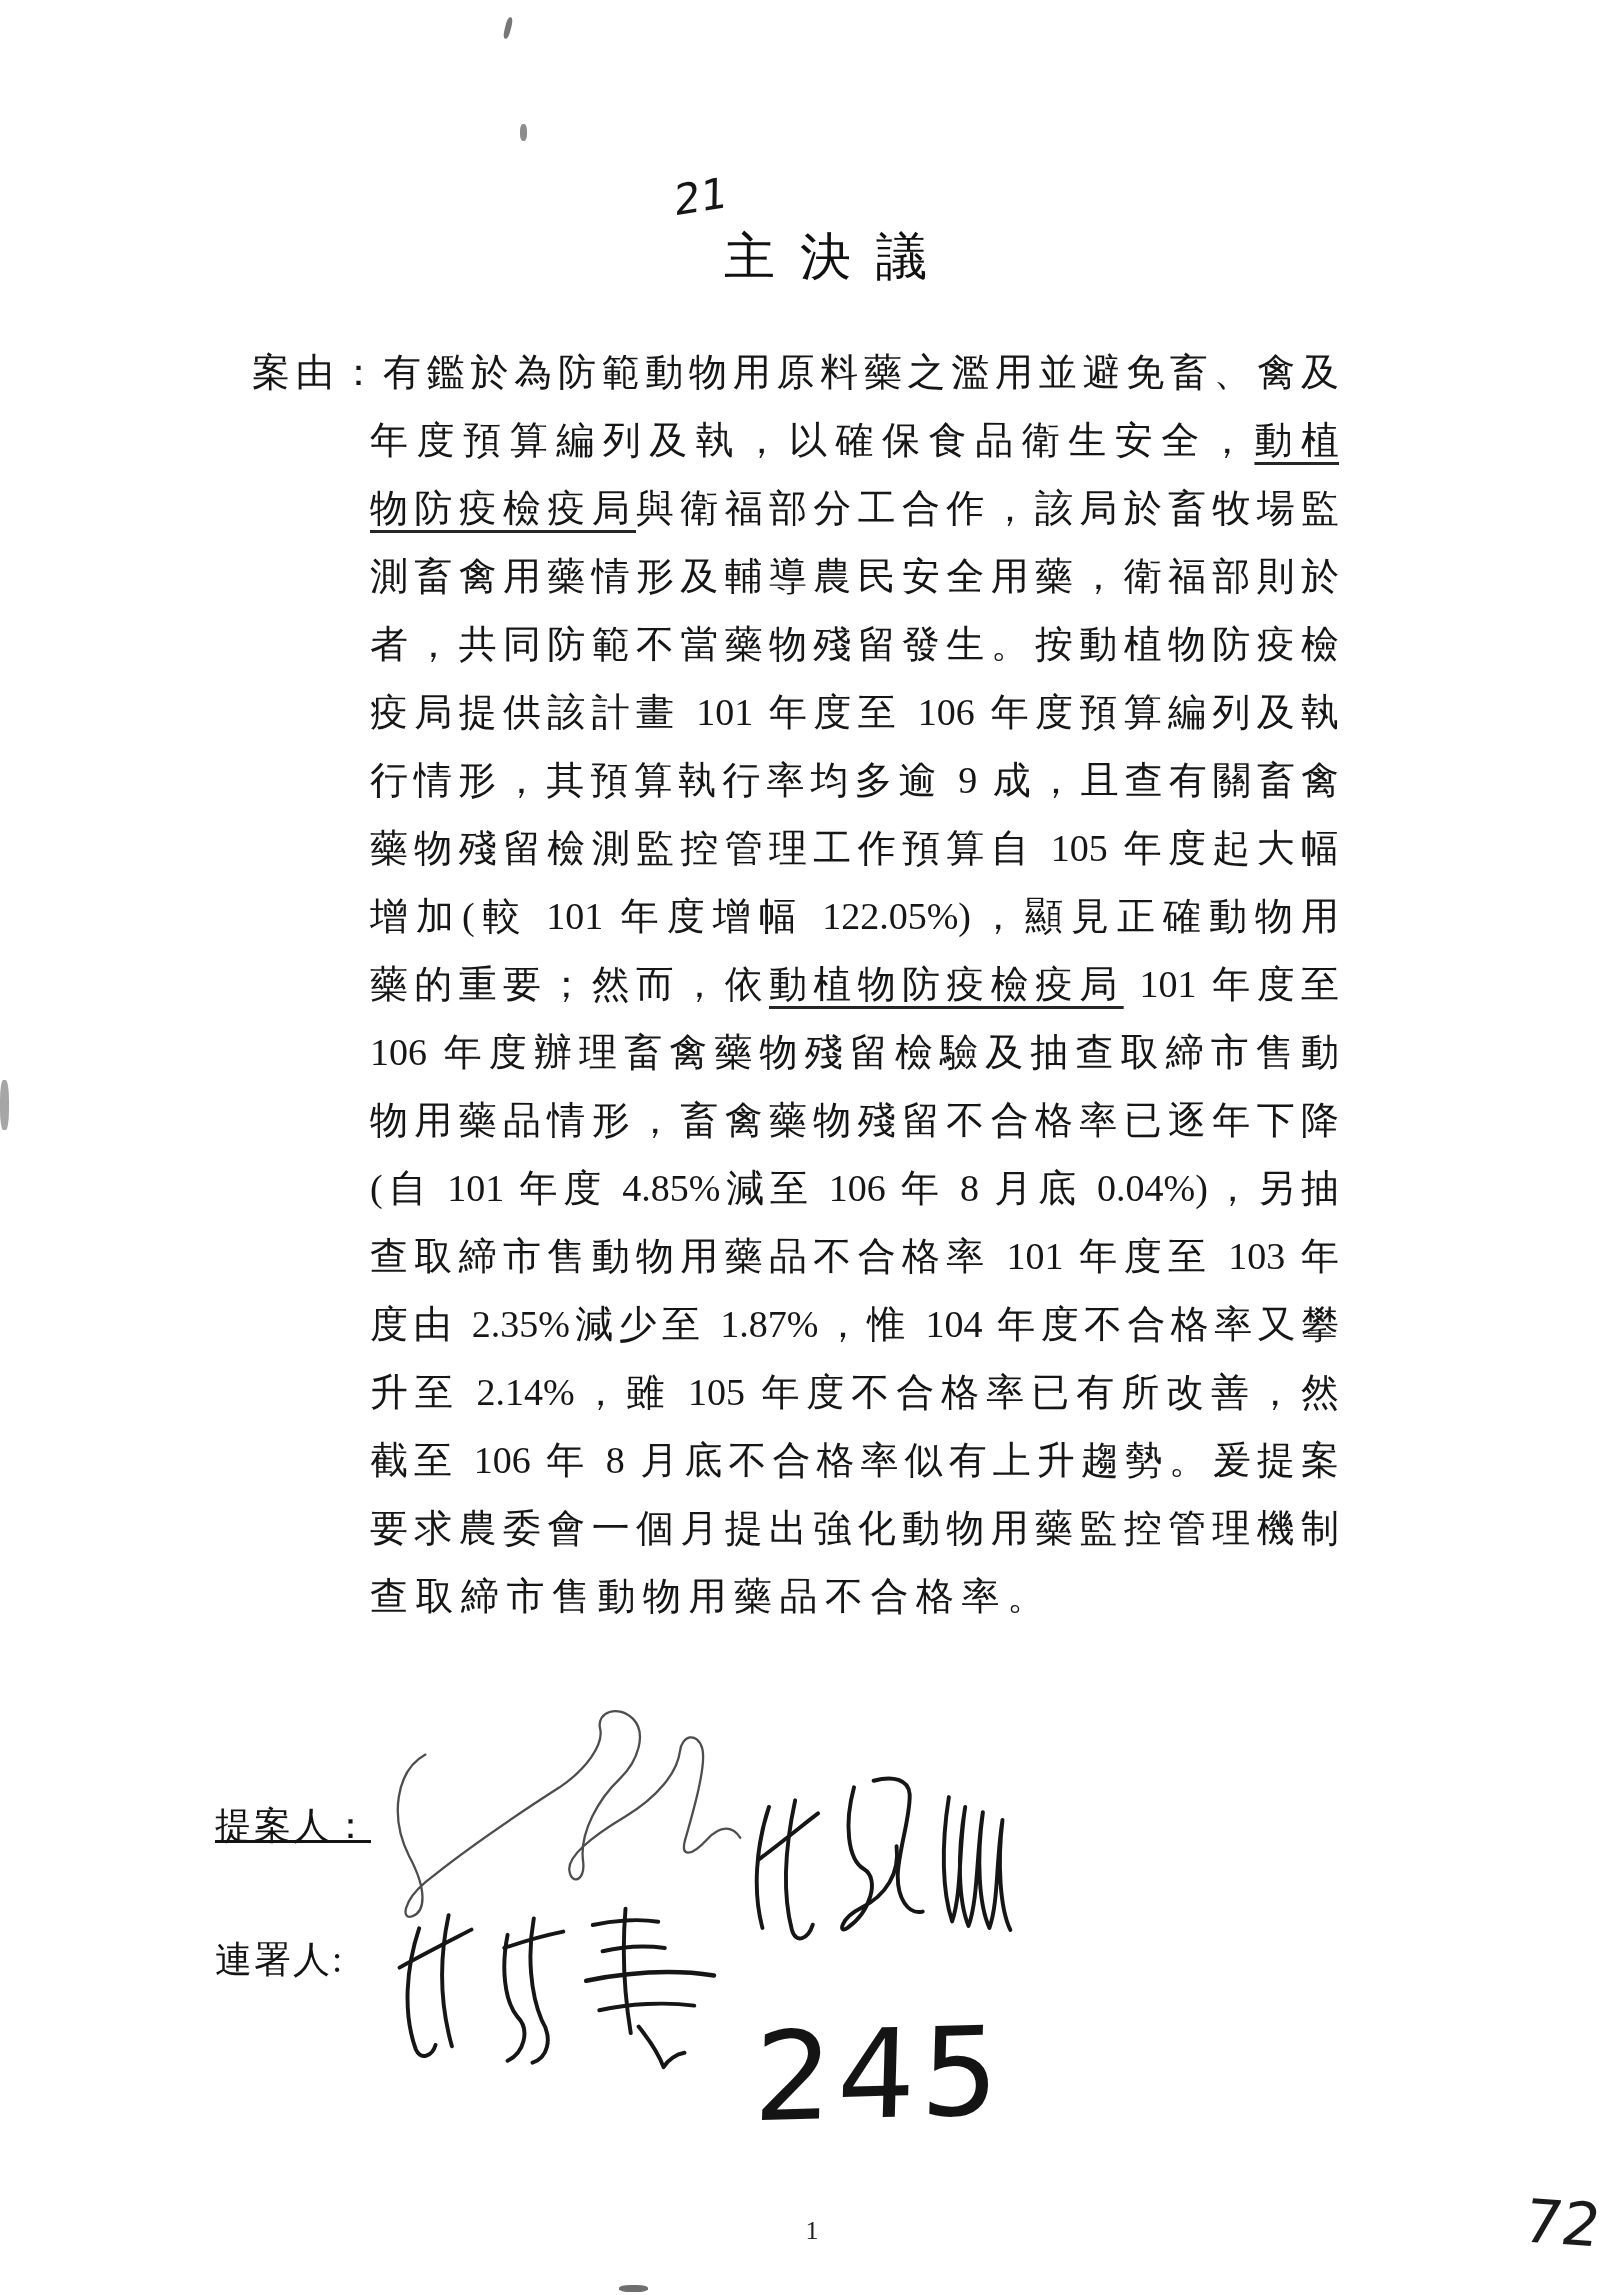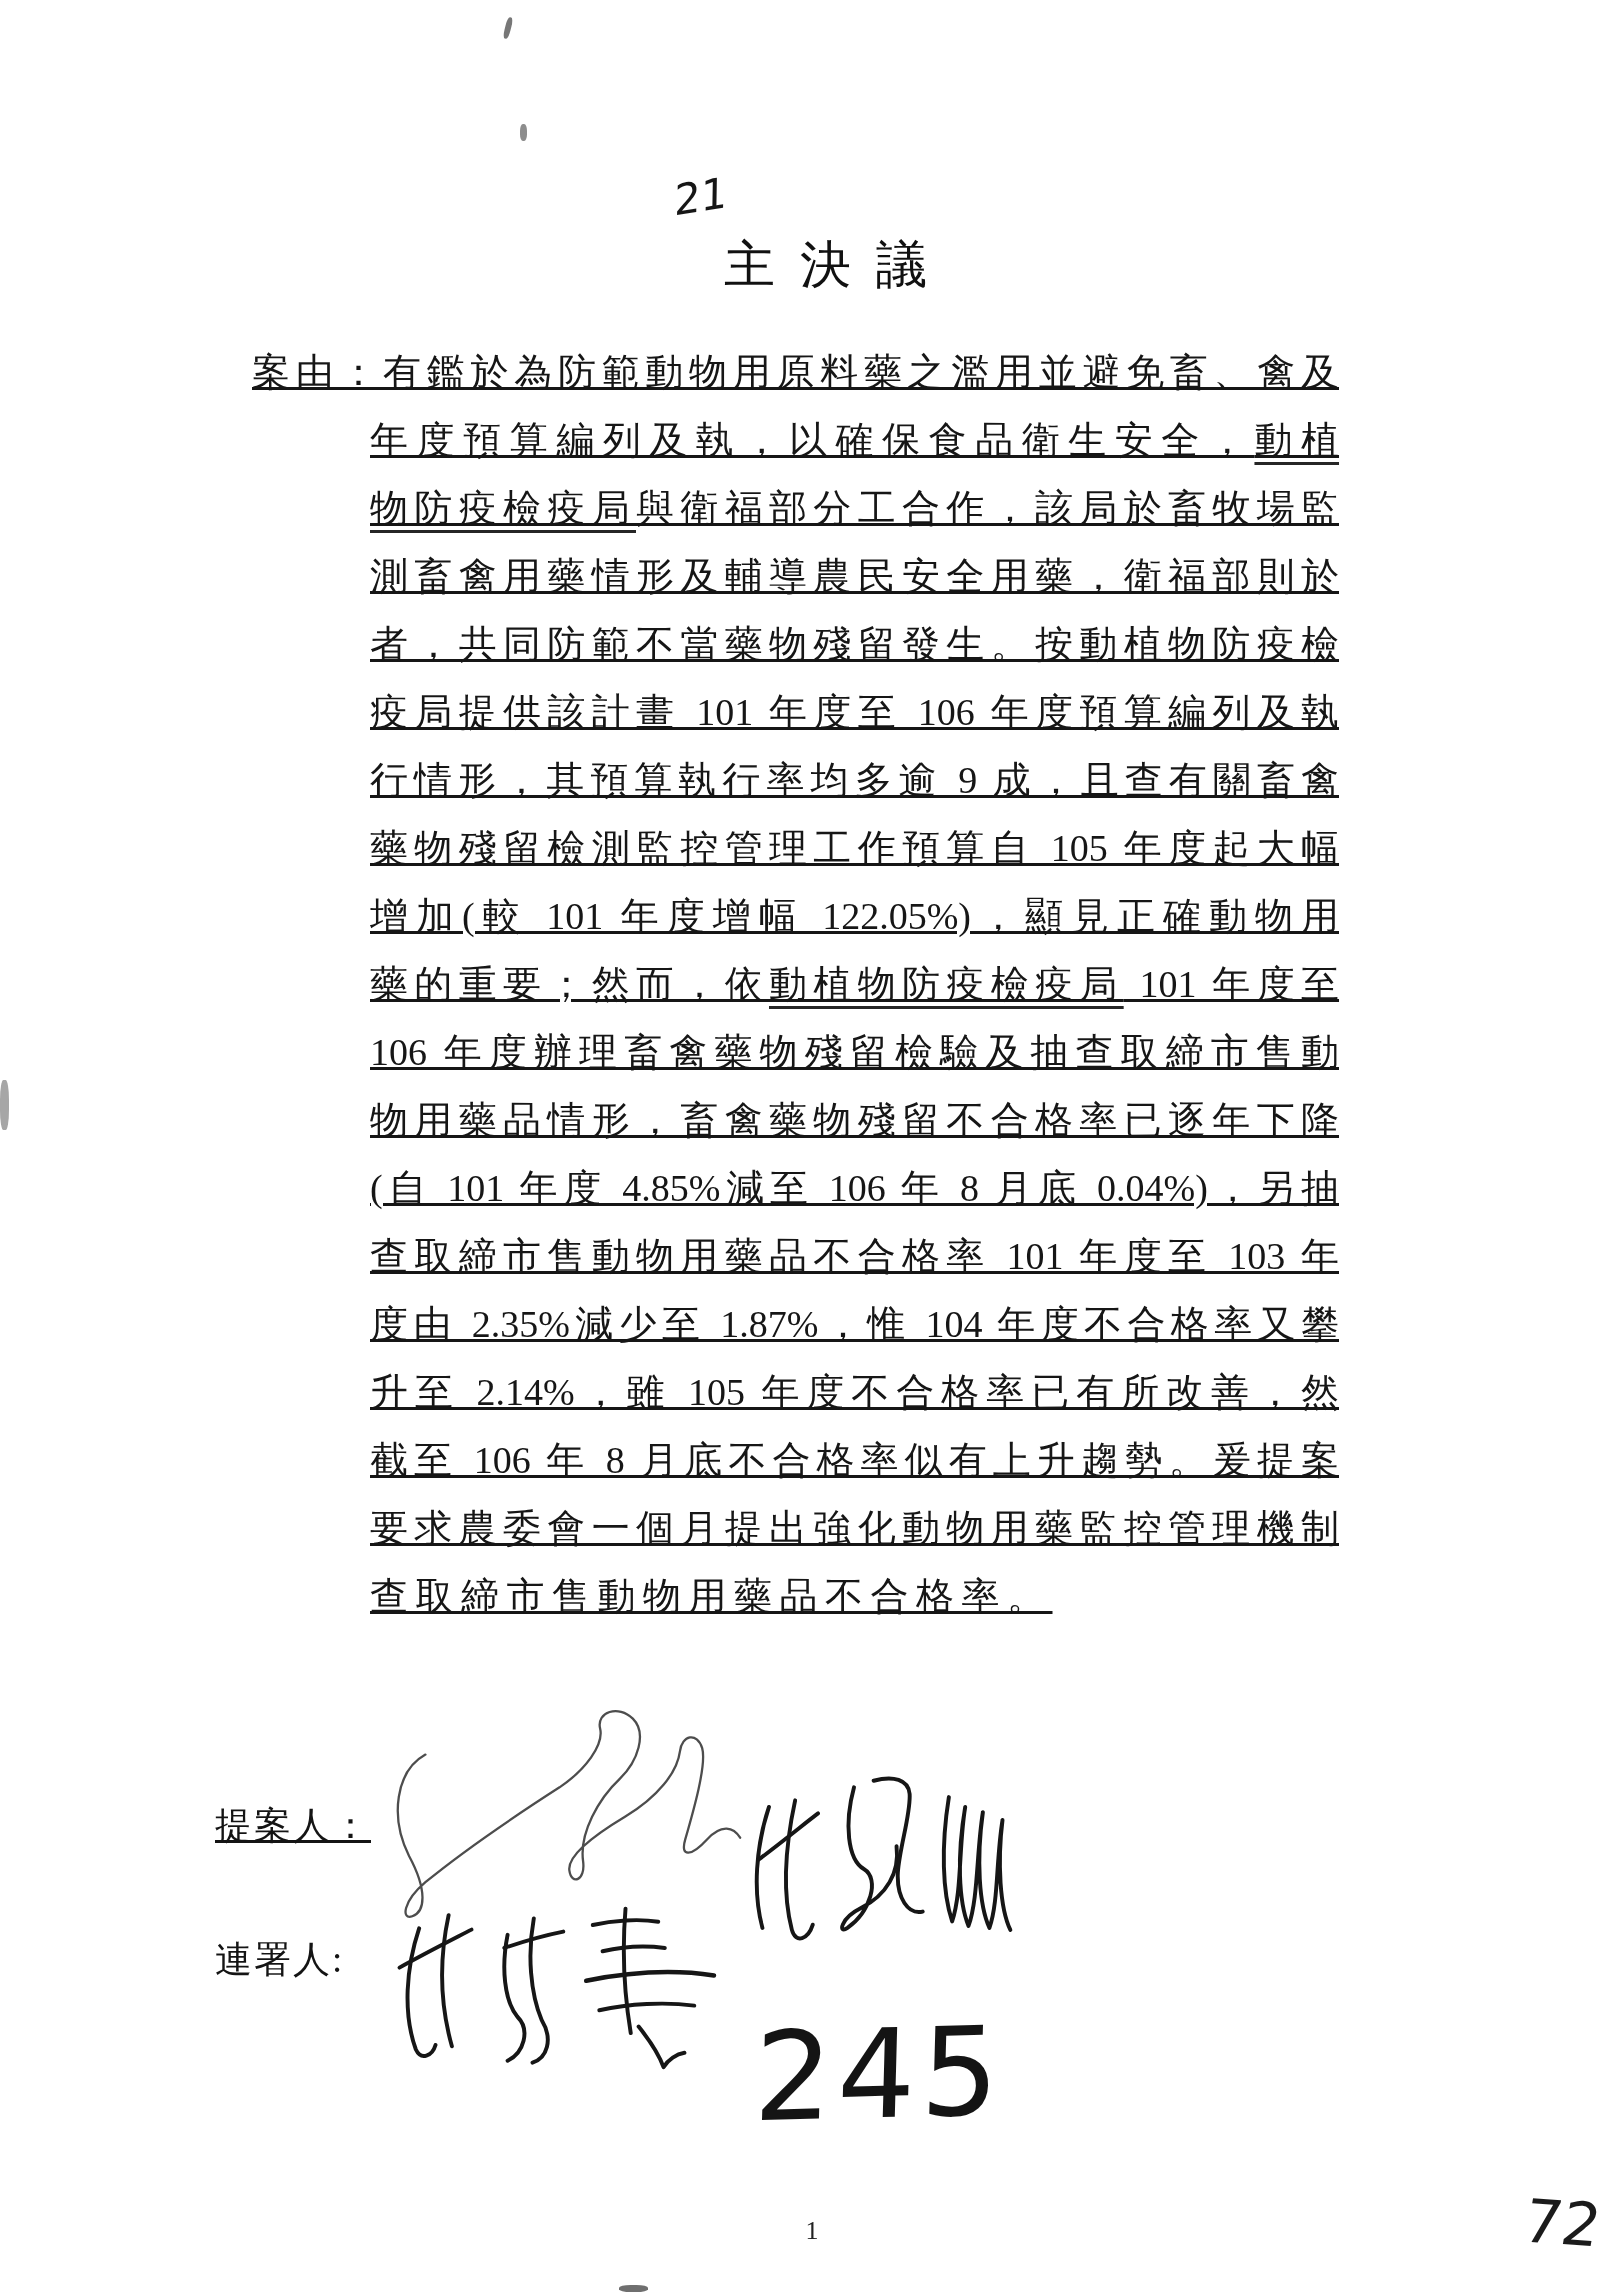--- a/index.html
+++ b/index.html
@@ -18,30 +18,30 @@
     position:absolute; left:674px; top:172px;
     font-family:"DejaVu Sans",sans-serif;
     font-size:42px; color:#161616;
     transform:rotate(-9deg) skewX(-10deg);
   }
 
   
   .doc-title {
     position:absolute; left:724px; top:223px;
     font-size:51px; letter-spacing:25px;
-    color:#111; white-space:nowrap;margin-top:8px;
+    color:#111; white-space:nowrap;
   }
 
   
   .body-text {
     position:absolute; left:370px; top:338px; width:969px;
     font-size:38px; line-height:68px;
     color:#161616;
   }
-  .body-text .line { text-align:justify; text-align-last:justify;text-decoration:underline; }
+  .body-text .line { text-align:justify; text-align-last:justify; }
   .body-text .line:first-child { text-indent:-118px; }
   .body-text .line.last { text-align:justify; text-align-last:left; letter-spacing:7.5px; }
   .u-solid, .u-wavy {
     text-decoration-line:underline;
     text-decoration-thickness:2.6px;
     text-underline-offset:8.5px;
     text-decoration-color:#262626;
   }
 
   

